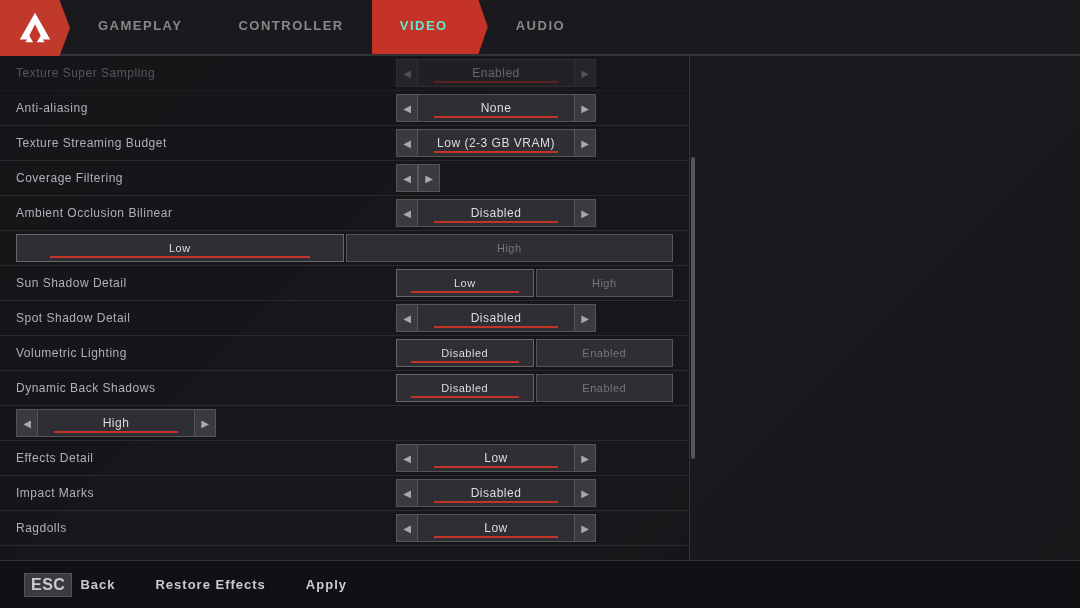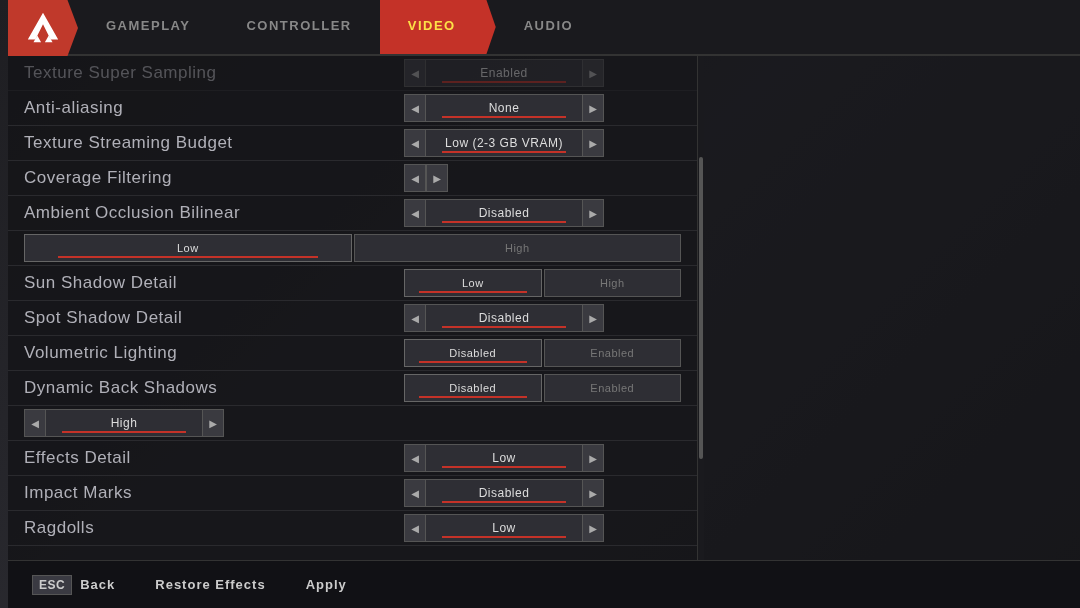--- a/index.html
+++ b/index.html
@@ -22,21 +22,20 @@
       z-index: 0;
     }
 
     .app-container {
       position: relative;
       z-index: 1;
       width: 1080px;
       height: 608px;
       display: flex;
       flex-direction: column;
-      padding-left: 8px;
     }
 
     
     .top-nav {
       display: flex;
       align-items: stretch;
       height: 56px;
       background: #1a1a1e;
       border-bottom: 2px solid #333;
       position: relative;
@@ -82,21 +81,21 @@
       color: #888;
       cursor: pointer;
       text-transform: uppercase;
       border-bottom: 3px solid transparent;
       position: relative;
       transition: color 0.2s;
     }
 
     
     .nav-tab.video-active {
-      color: #fde047;
+      color: #5eead4;
       background: #c43228;
       clip-path: polygon(0 0, 92% 0, 100% 50%, 92% 100%, 0 100%);
       padding-right: 40px;
     }
 
     .nav-tab.video-active::after {
       display: none;
     }
 
     
@@ -138,21 +137,21 @@
     .setting-row {
       display: flex;
       align-items: center;
       min-height: 35px;
       padding: 0 16px;
       border-bottom: 1px solid #2a2a2e;
       position: relative;
     }
 
     .setting-label {
-      font-size: 17px;
+      font-size: 12px;
       color: #b0b0b8;
       width: 380px;
       flex-shrink: 0;
       letter-spacing: 0.5px;
     }
 
     .setting-control {
       display: flex;
       align-items: center;
       gap: 2px;
@@ -291,21 +290,21 @@
       font-size: 13px;
       color: #ccc;
       letter-spacing: 1px;
       font-weight: 600;
     }
 
     .esc-badge {
       background: #3a3a42;
       border: 1px solid #555;
       padding: 2px 6px;
-      font-size: 12px;
+      font-size: 16px;
       font-weight: 700;
       color: #ccc;
       letter-spacing: 0.5px;
     }
 
     .top-faded-row {
       opacity: 0.4;
     }
   </style>
 </head>

